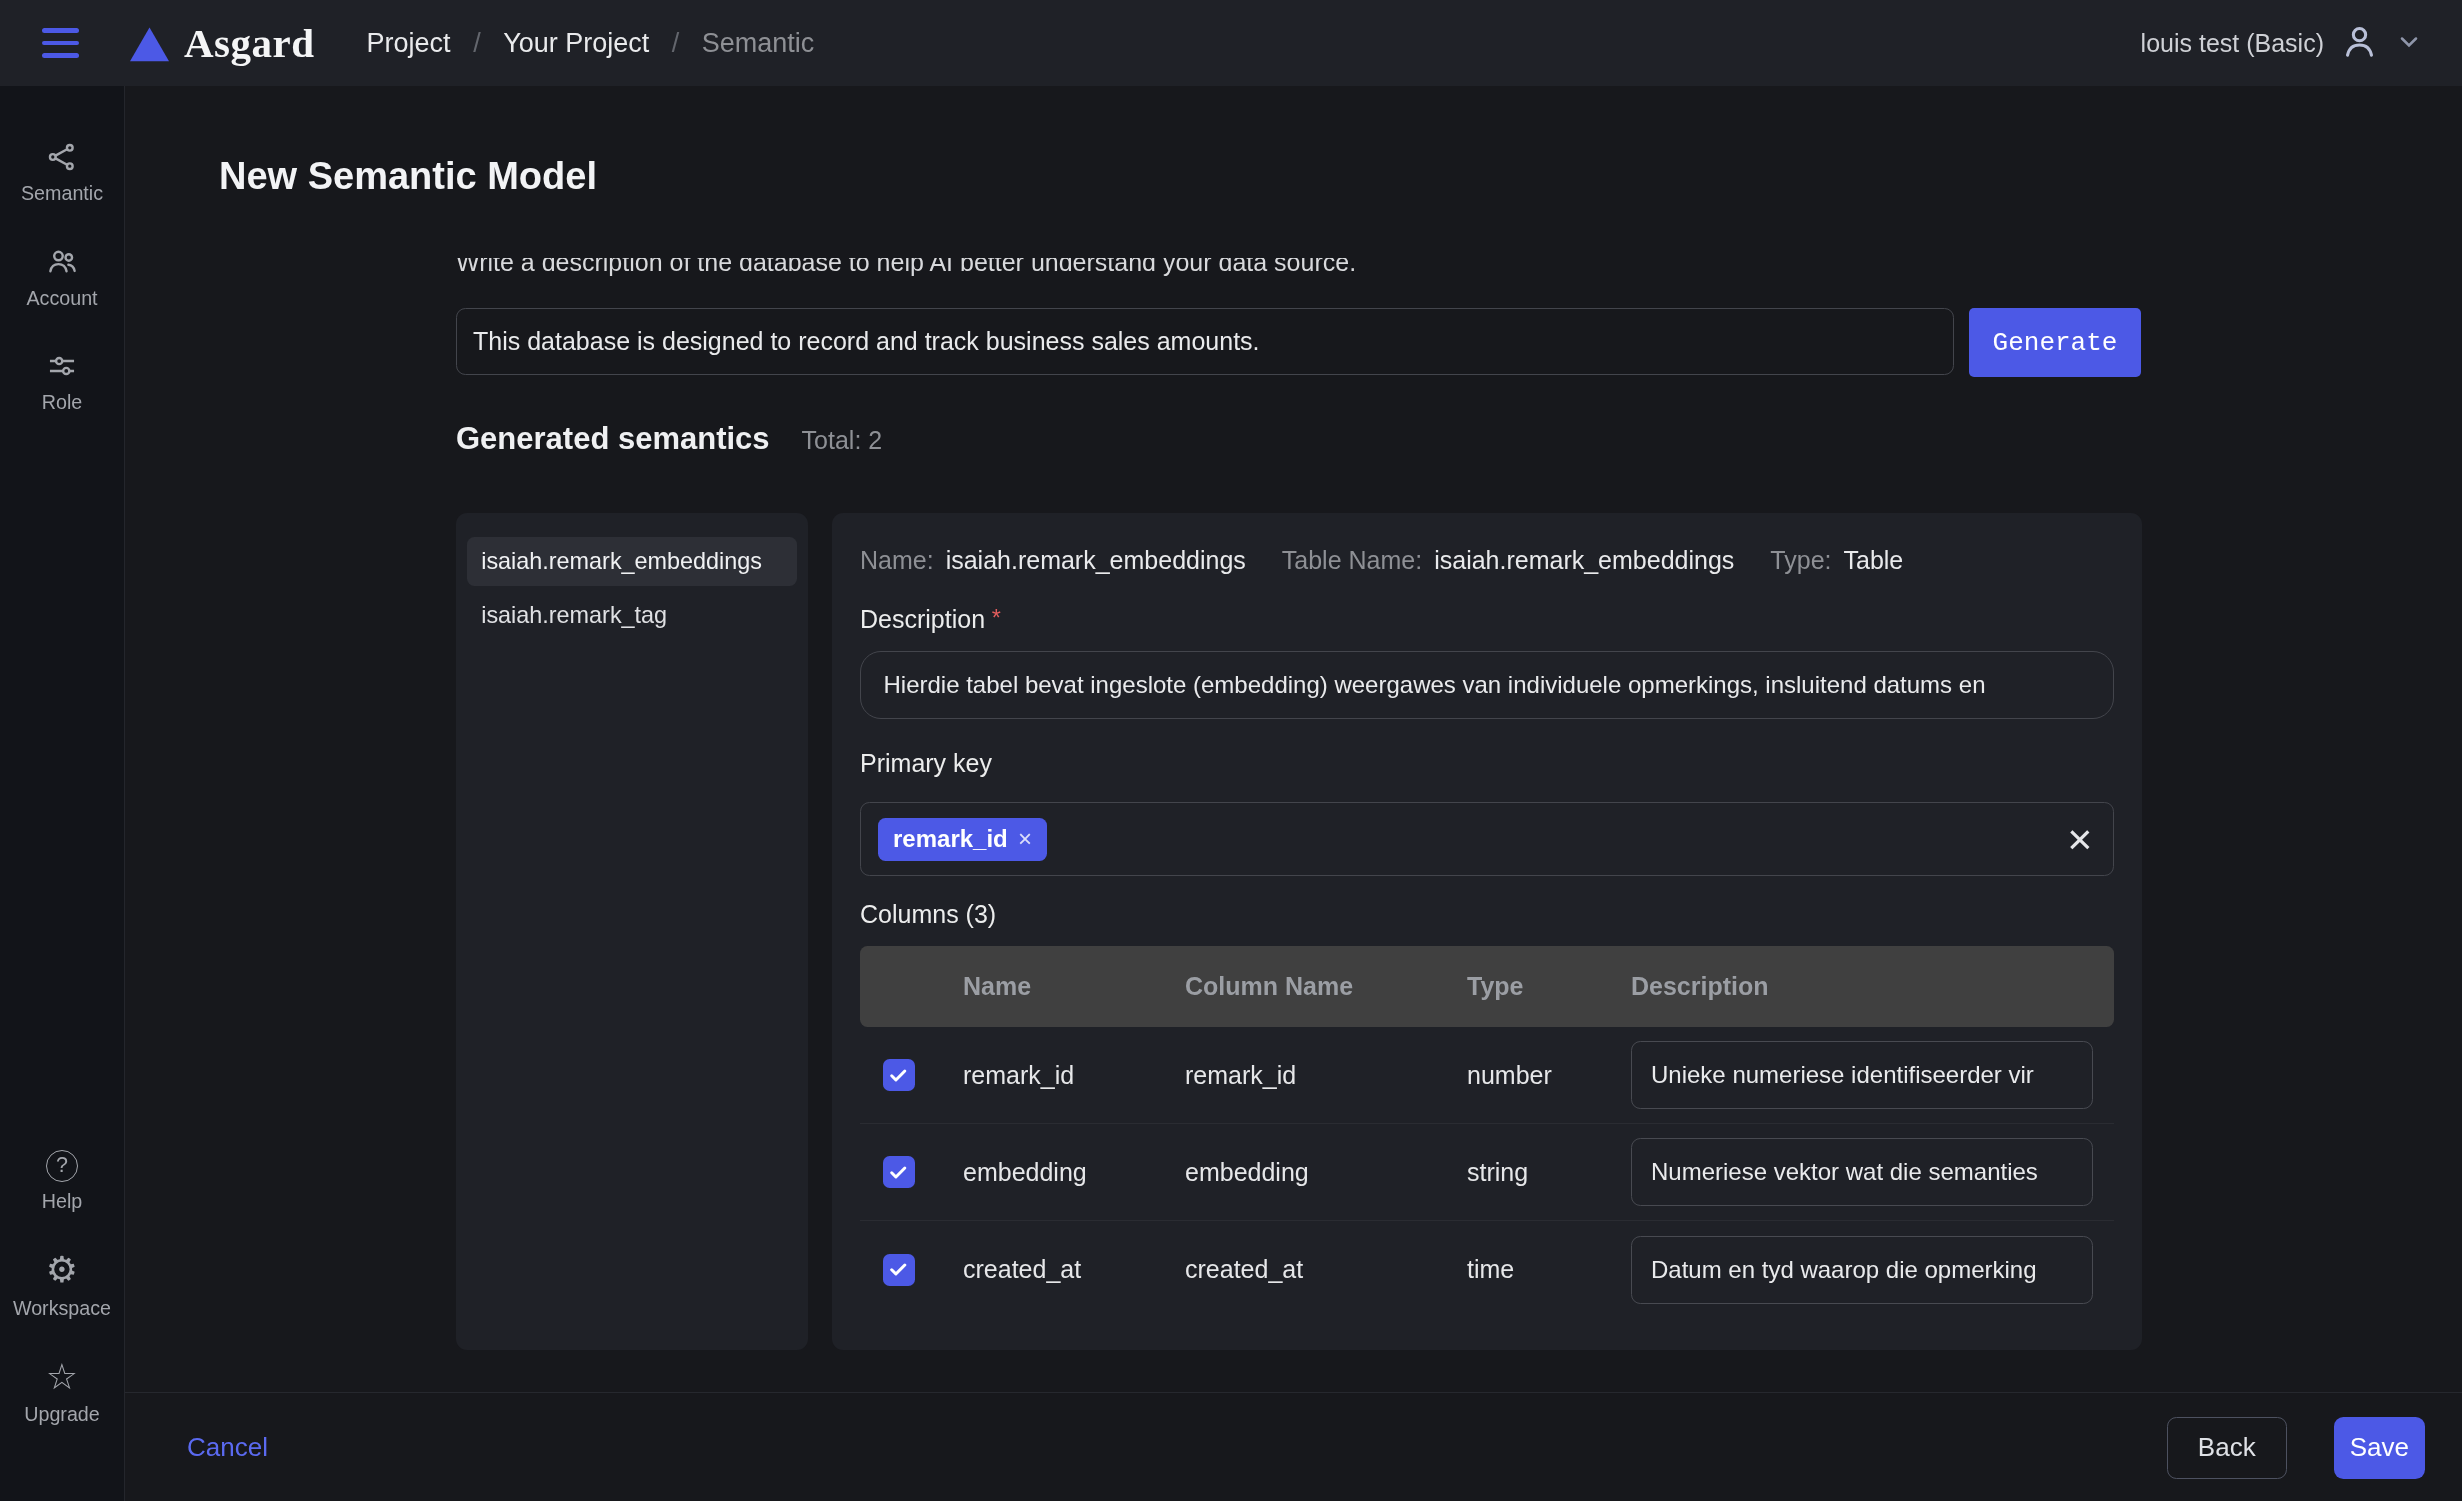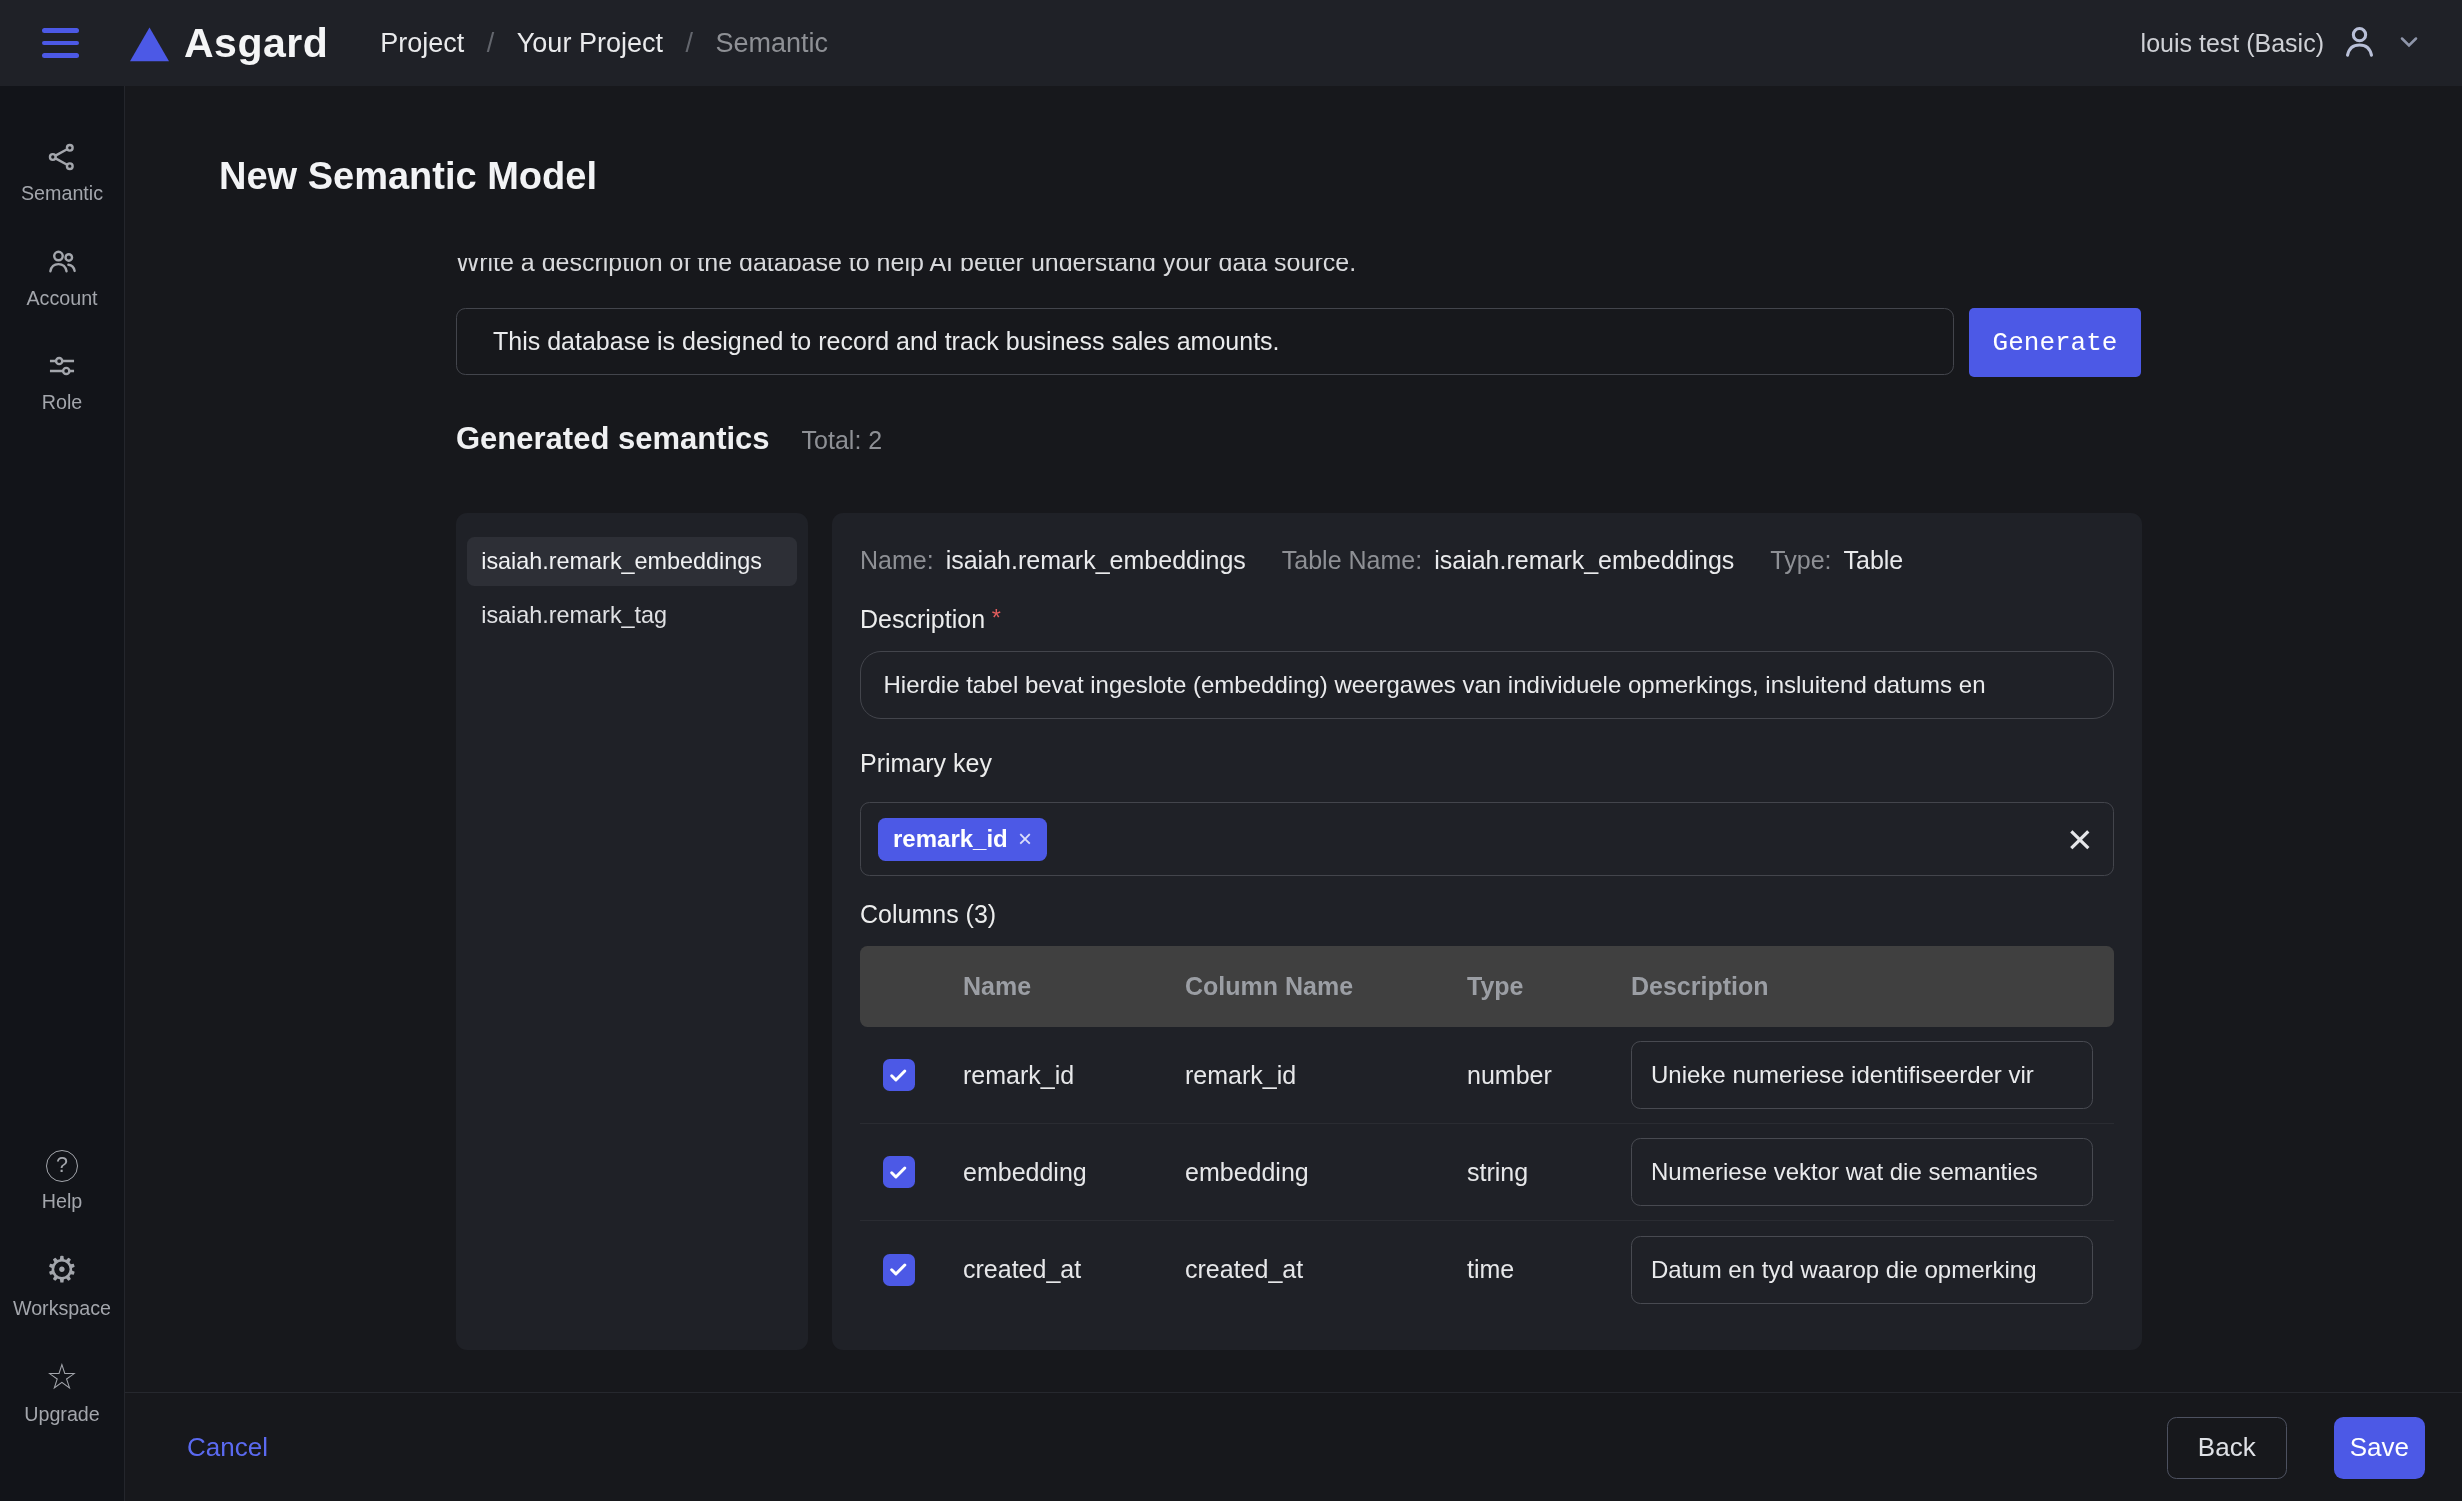--- a/index.html
+++ b/index.html
@@ -10,21 +10,21 @@
   body{
     background:#17181c;color:#e9eaec;
     font-family:"Liberation Sans","DejaVu Sans",sans-serif;
     position:relative;
   }
   
   .topbar{height:86px;background:#1f2127;display:flex;align-items:center;padding:0 39px 0 42px;}
   .hamburger{width:37px;display:flex;flex-direction:column;gap:7.5px;cursor:pointer;}
   .hamburger i{display:block;height:4.7px;background:var(--accent);border-radius:2.8px;}
   .logo{margin-left:49px;display:flex;align-items:center;}
-  .brand{margin-left:13px;font-size:41px;font-weight:700;letter-spacing:0.5px;color:#f4f5f6;}
+  .brand{margin-left:13px;font-size:41px;font-weight:700;letter-spacing:0.5px;color:#f4f5f6;font-family:Liberation Serif, serif;}
   .breadcrumb{margin-left:52px;display:flex;align-items:center;gap:22.5px;font-size:27px;}
   .bc{color:#e9eaec;cursor:pointer;}
   .bc.current{color:#8e9095;cursor:default;}
   .sep{color:#63666d;}
   .tb-right{margin-left:auto;display:flex;align-items:center;gap:15px;}
   .user-name{font-size:25px;color:#cfd1d6;}
   
   .shell{display:flex;height:1416px;}
   .sidebar{width:125px;background:#121419;border-right:0.9px solid #24262c;display:flex;flex-direction:column;align-items:center;padding:54px 0 37px;}
   .side-item{display:flex;flex-direction:column;align-items:center;gap:8.4px;margin-bottom:39px;cursor:pointer;width:100%;}
@@ -32,21 +32,21 @@
   .side-item svg{display:block;}
   .side-bottom{margin-top:auto;display:flex;flex-direction:column;align-items:center;width:100%;}
   .circle-q{width:32px;height:32px;border:1.9px solid #a3a6ac;border-radius:50%;display:flex;align-items:center;justify-content:center;font-size:21.5px;color:#a3a6ac;}
   .glyph-icon{font-size:36px;line-height:36px;color:#a3a6ac;}
   
   .main{flex:1;position:relative;background:#17181c;}
   .page-title{position:absolute;left:94px;top:69px;font-size:38px;font-weight:700;color:#f2f3f5;}
   .hint-clip{position:absolute;left:331px;top:172px;width:1517px;height:19px;overflow:hidden;}
   .hint-text{font-size:25px;line-height:25px;margin-top:-8.4px;color:#d8d9dc;white-space:nowrap;}
   .desc-row{position:absolute;left:331px;top:222px;width:1685px;display:flex;gap:15px;}
-  .db-desc{flex:1;height:67px;background:transparent;border:0.9px solid #43454c;border-radius:9.4px;color:#e9eaec;font-size:25px;padding:0 36px;font-family:inherit;outline:none;}
+  .db-desc{flex:1;height:67px;background:transparent;border:0.9px solid #43454c;border-radius:9.4px;color:#e9eaec;font-size:25px;padding:0 16px;font-family:inherit;outline:none;}
   .generate-btn{width:172px;height:69px;background:var(--accent);border:none;border-radius:5px;color:#fff;font-size:26px;font-family:Liberation Mono, monospace;cursor:pointer;}
   .section-head{position:absolute;left:331px;top:335px;display:flex;align-items:baseline;gap:32px;}
   .section-head h2{font-size:31px;font-weight:600;color:#eff0f2;}
   .total{font-size:25px;color:#8e9095;}
   
   .model-list{position:absolute;left:331px;top:427px;width:352px;height:837px;background:#1f2127;border-radius:11.2px;padding:24px 11.2px;}
   .model-item{height:49px;display:flex;align-items:center;padding:0 14px;border-radius:7.5px;font-size:23.4px;color:#dfe0e3;cursor:pointer;margin-bottom:4.7px;white-space:nowrap;overflow:hidden;}
   .model-item.selected{background:#2d2f36;color:#f0f1f3;}
   
   .detail-card{position:absolute;left:707px;top:427px;width:1310px;height:837px;background:#1f2127;border-radius:11.2px;padding:28px;}

